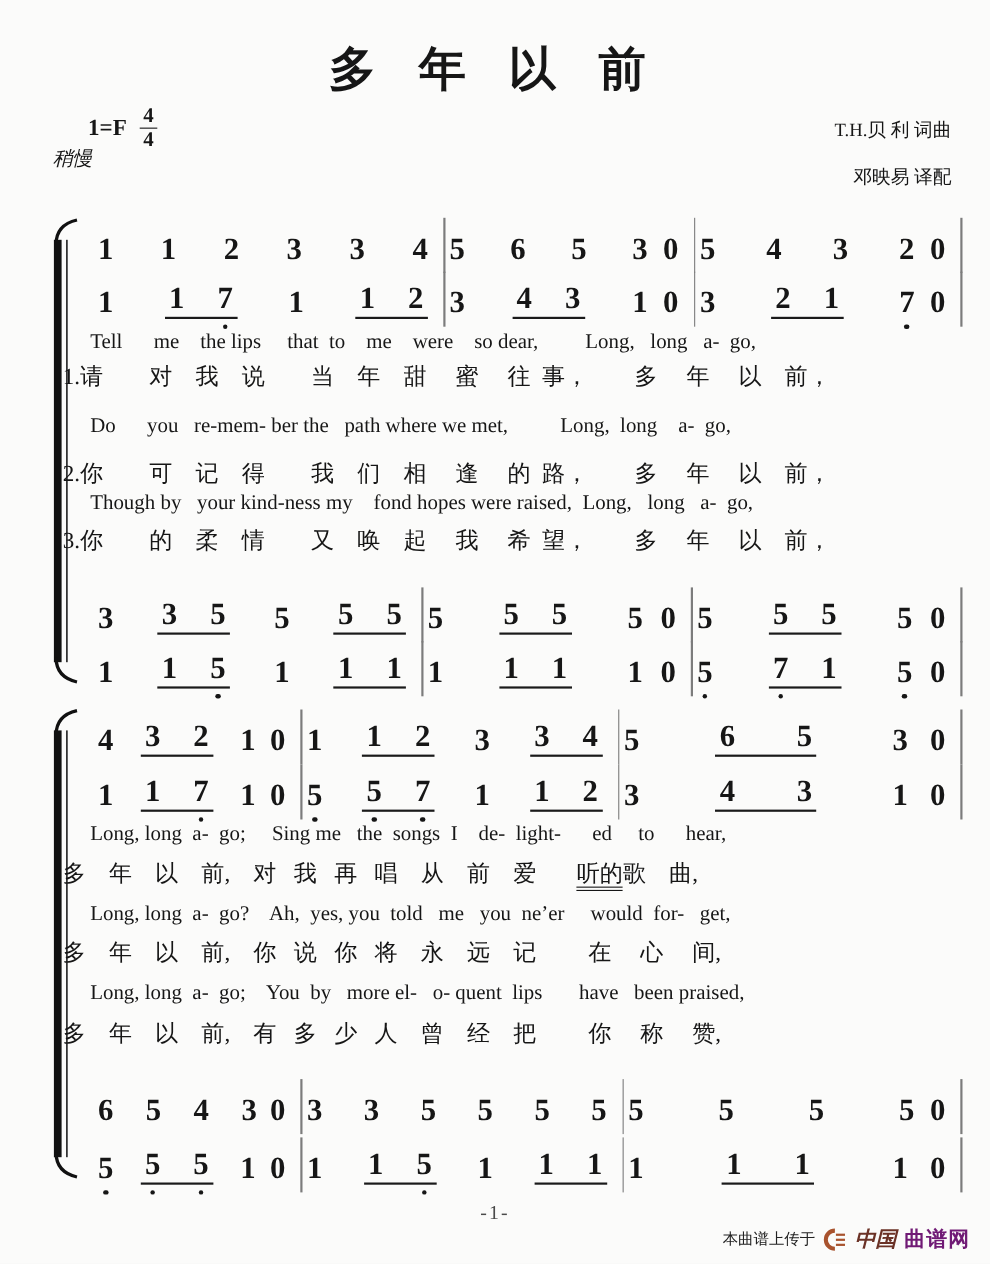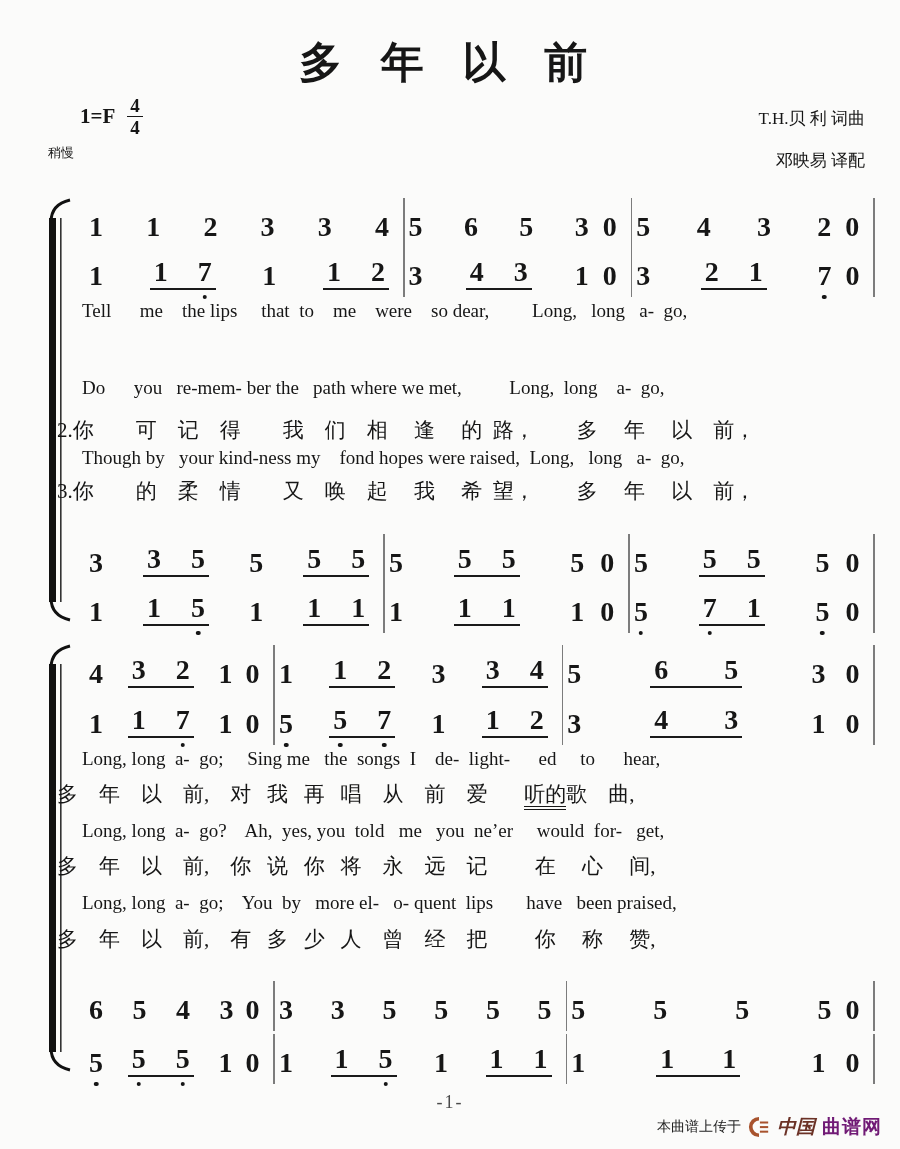--- a/index.html
+++ b/index.html
@@ -5,21 +5,21 @@
   html,body{margin:0;padding:0;background:#e8e8e8;}
   .page{position:relative;width:900px;height:1149px;margin:0 auto;background:#fbfbfa;overflow:hidden;
         font-family:"Liberation Serif","DejaVu Serif",serif;color:#161616;}
   .title{position:absolute;top:34px;left:0;width:100%;text-align:center;
          font-size:43px;font-weight:bold;letter-spacing:14px;}
   .meta-left{position:absolute;left:48px;top:96px;display:flex;align-items:center;gap:6px;
              font-size:21px;font-weight:bold;margin-left:32px;}
   .frac{display:inline-flex;flex-direction:column;align-items:center;line-height:1;font-size:19px;margin-left:6px;}
   .frac .top{border-bottom:1.5px solid #161616;padding:0 3px 1px;}
   .frac .bot{padding-top:1px;}
-  .tempo{position:absolute;left:48px;top:144px;font-size:13px;}
+  .tempo{position:absolute;left:48px;top:132px;font-size:18px;font-style:italic;}
   .credits{position:absolute;right:35px;top:98px;text-align:right;font-size:17px;line-height:2.45;}
   
   .brace{position:absolute;left:44px;width:30px;}
   
   .nrow{position:absolute;left:85px;width:790px;display:flex;align-items:flex-end;height:38px;}
   .cell{display:flex;justify-content:space-between;align-items:flex-end;padding:0 14px 0 4px;box-sizing:border-box;}
   .bar{width:1.6px;background:#7c7c7c;height:50px;flex:none;margin-bottom:-7px;}
   .grp{display:flex;align-items:flex-end;}
   .grp.u{border-bottom:2.5px solid #1a1a1a;padding:0 4px 2px;}
   .note{position:relative;font-size:28px;font-weight:bold;line-height:1;font-family:"Liberation Serif","DejaVu Serif",serif;}
@@ -169,20 +169,21 @@
         </div>
         <div class="grp" style="column-gap: 14px;">
           <span class="note">7<i class="odot"></i></span>
           <span class="note">0</span>
         </div>
       </div>
       <div class="bar"></div>
     </div>
 
   <div class="lyric en" style="top:300px;">Tell      me    the lips     that  to    me    were    so dear,         Long,   long   a-  go,</div>
+  <div class="lyric cn" style="top:328px;">1.请        对    我    说        当    年    甜     蜜     往  事，        多     年     以    前，</div>
   <div class="lyric en" style="top:377px;">Do      you   re-mem- ber the   path where we met,          Long,  long    a-  go,</div>
   <div class="lyric cn" style="top:416px;">2.你        可    记    得        我    们    相     逢     的  路，        多     年     以    前，</div>
   <div class="lyric en" style="top:447px;">Though by   your kind-ness my    fond hopes were raised,  Long,   long   a-  go,</div>
   <div class="lyric cn" style="top:477px;">3.你        的    柔    情        又    唤    起     我     希  望，        多     年     以    前，</div>
 
   <div class="nrow" style="top:539px;">
       <div class="cell" style="width: 38%;">
         <div class="grp" style="column-gap: 0px;">
           <span class="note">3</span>
         </div>

